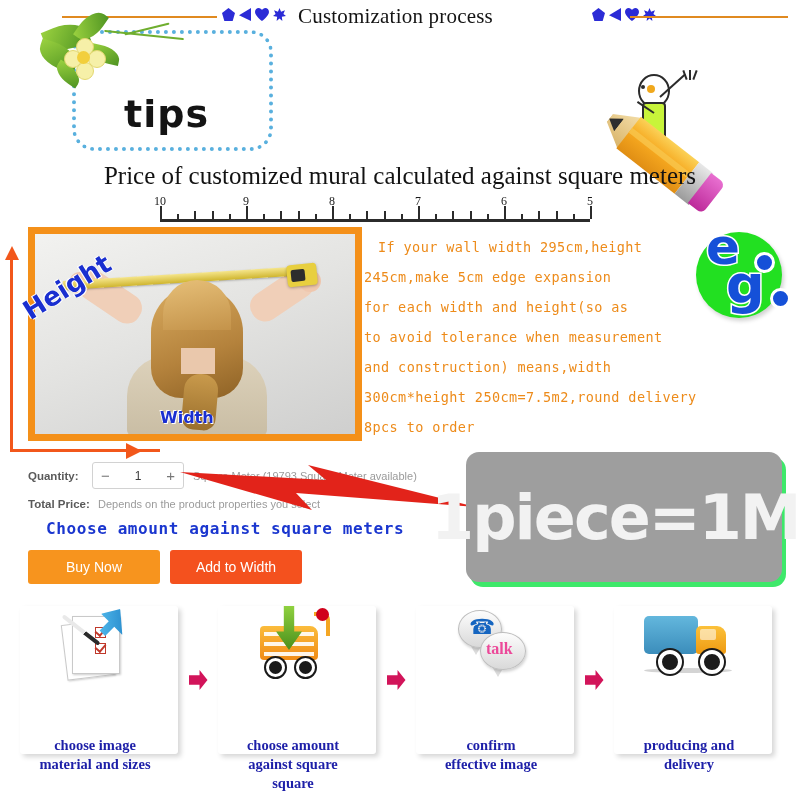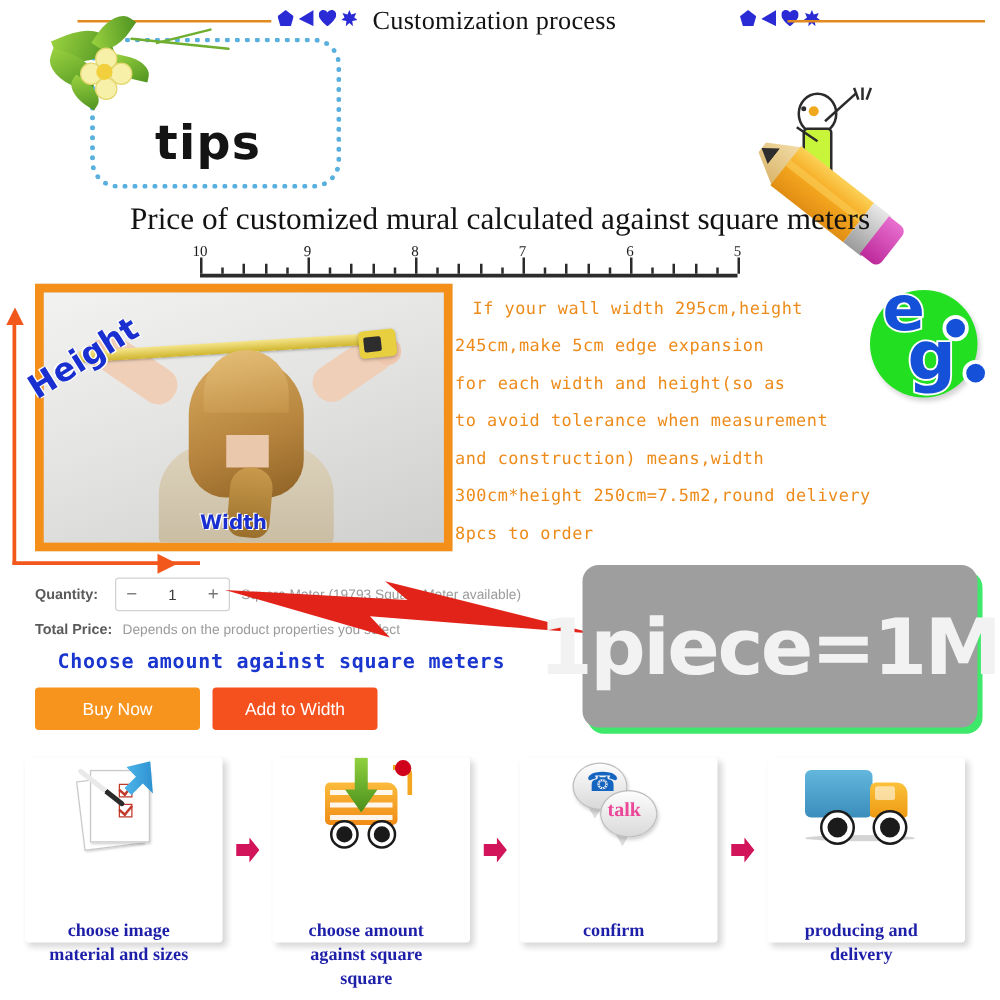--- a/index.html
+++ b/index.html
@@ -542,20 +542,21 @@
           <span class="bub-tail a"></span>
             <span class="bub a"></span>
           <span class="phone-ic">☎</span>
           <span class="bub-tail b"></span>
             <span class="bub b"></span>
           <span class="talk-tx">talk</span>
         </span>
       </div>
       <div class="step-cap">
           <span style="display:block">confirm</span>
+          <span style="display:block">effective image</span>
         </div>
     </div>
 
     <div class="chev">
         <i></i>
       </div>
 
     <div class="step">
       <div class="step-card"></div>
       <div class="step-icon">

